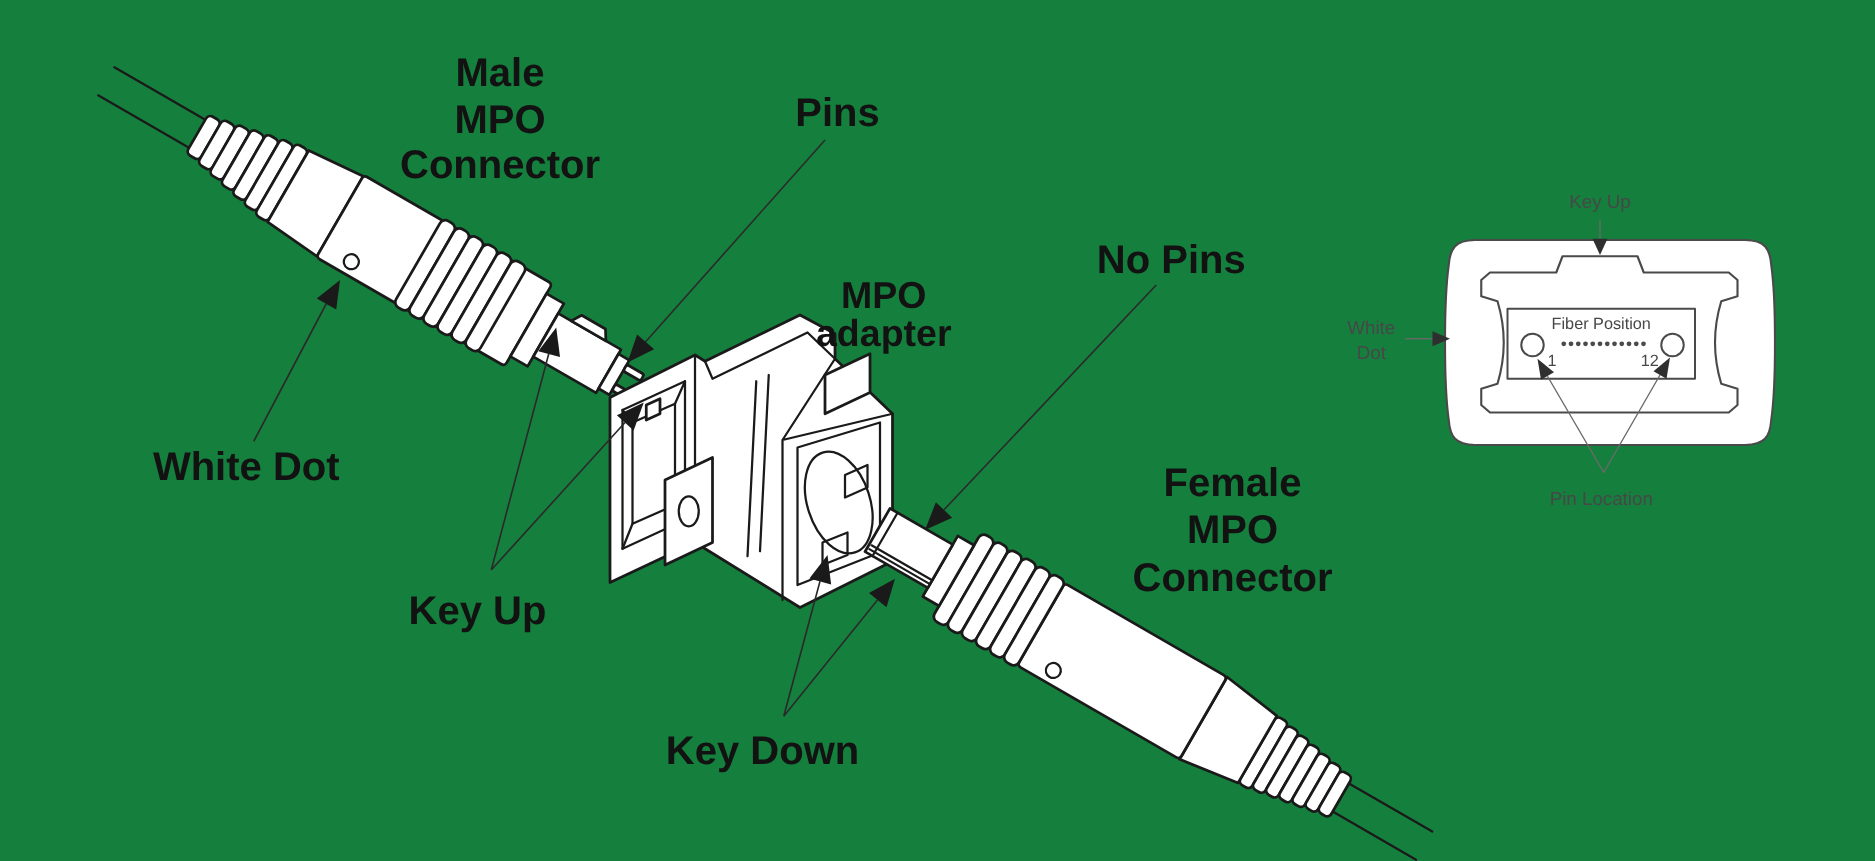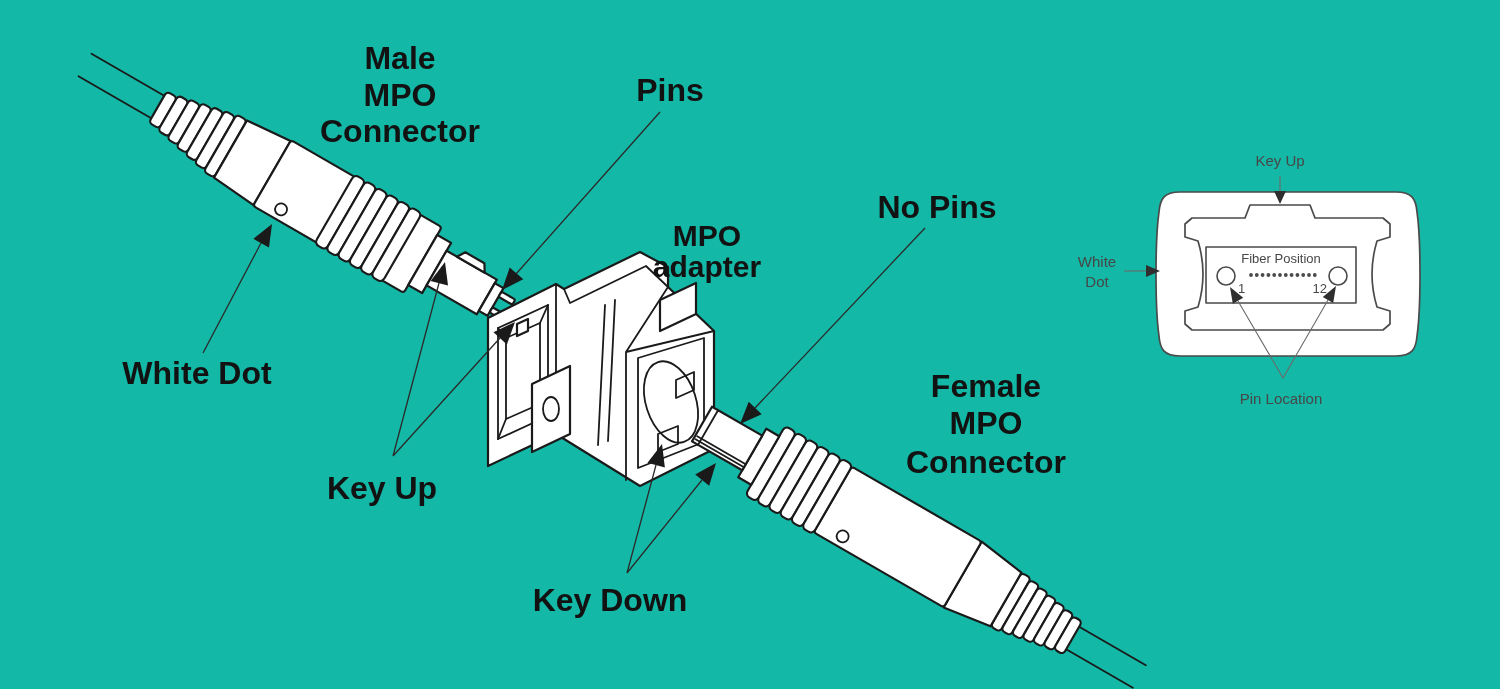--- a/index.html
+++ b/index.html
@@ -1,16 +1,16 @@
 <!DOCTYPE html>
 <html><head>
 <meta charset="utf-8">
 <style>
   html,body{margin:0;padding:0;background:#ffffff;}
-  .page{width:1500px;height:689px;position:relative;background:#14b8a6;overflow:hidden;}
+  .page{width:1500px;height:689px;position:relative;background:#15803d;overflow:hidden;}
   svg{display:block;}
   .big-label{font-family:"Liberation Sans",sans-serif;font-weight:bold;font-size:32px;fill:#121212;}
   .adapter-label{font-family:"Liberation Sans",sans-serif;font-weight:bold;font-size:30px;fill:#121212;}
   .face-label{font-family:"Liberation Sans",sans-serif;font-size:15px;fill:#474747;}
   .face-label-sm{font-family:"Liberation Sans",sans-serif;font-size:13px;fill:#474747;}
   .part{fill:#ffffff;stroke:#1a1a1a;stroke-width:2.2;stroke-linejoin:round;}
   .detail{fill:none;stroke:#1a1a1a;stroke-width:1.8;stroke-linejoin:round;stroke-linecap:round;}
   .leader{fill:none;stroke:#2a2a2a;stroke-width:1.3;}
   .arrowhead{fill:#1a1a1a;stroke:none;}
   .face-shape{fill:#ffffff;stroke:#4a4a4a;stroke-width:1.7;stroke-linejoin:round;}

